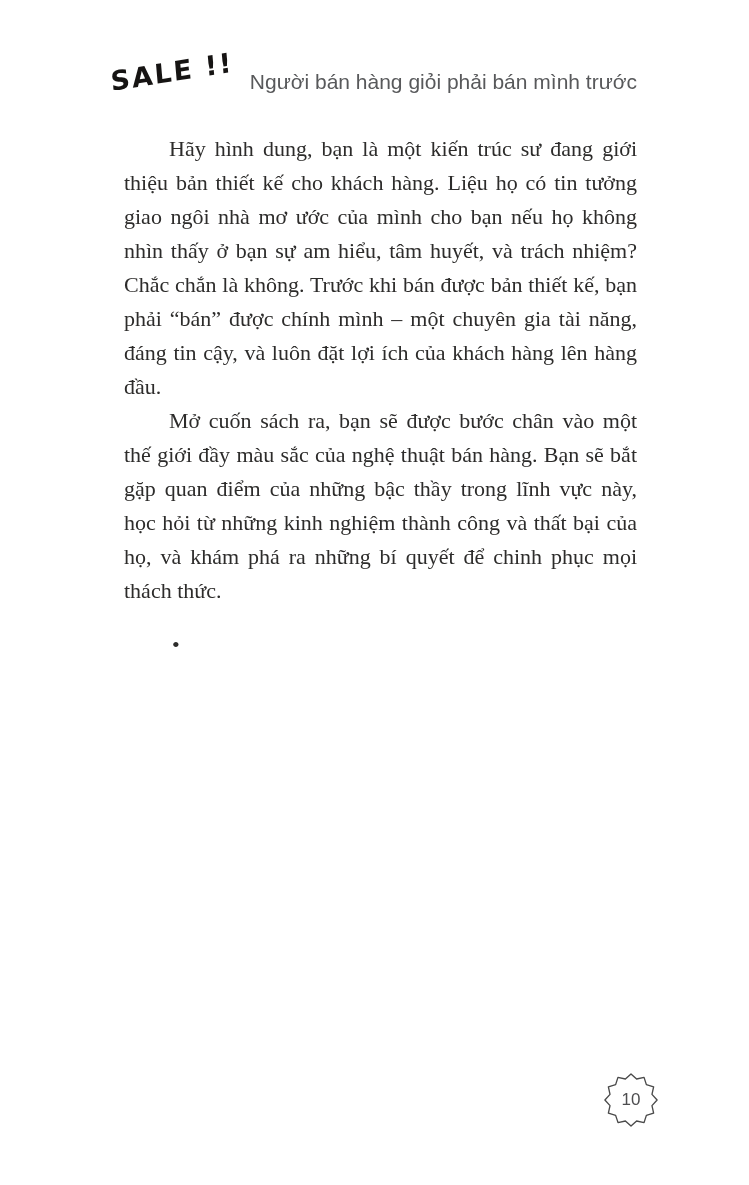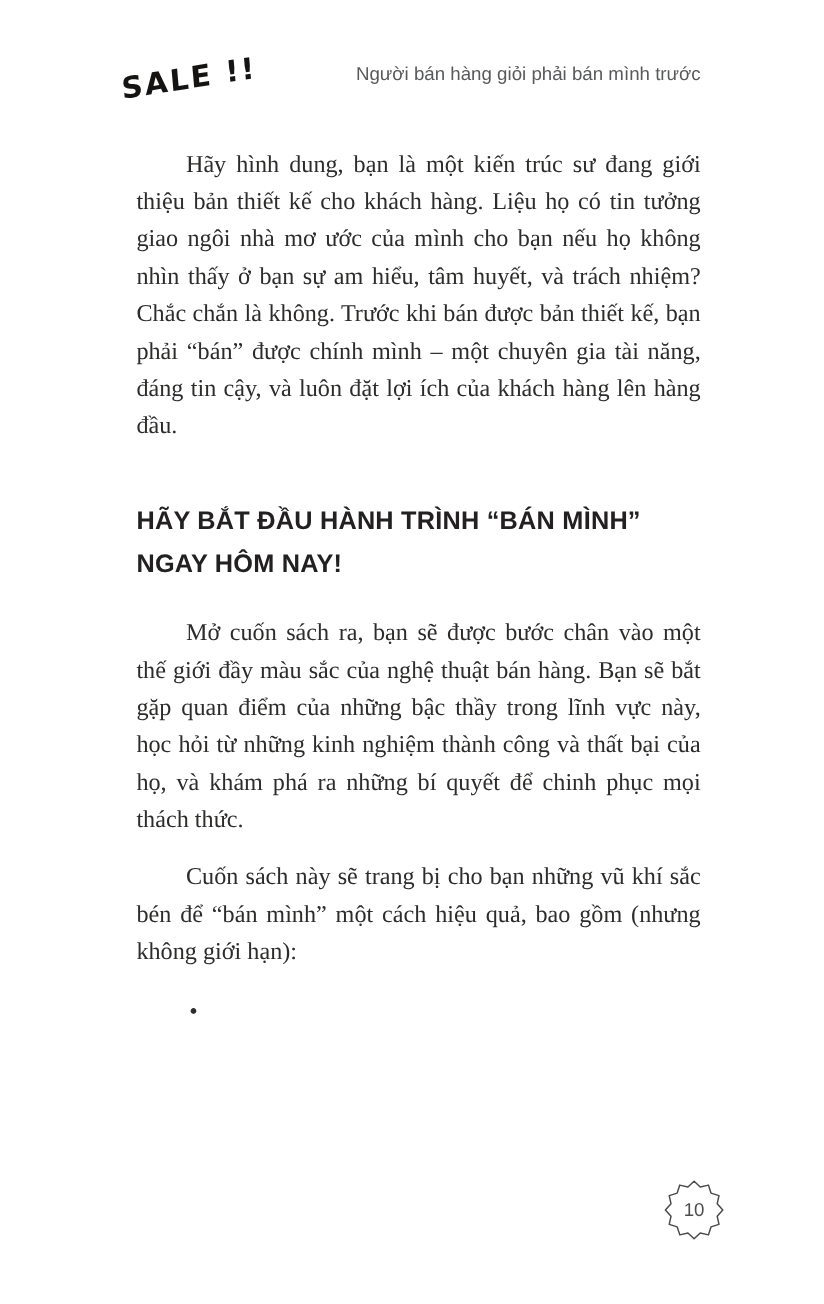--- a/index.html
+++ b/index.html
@@ -32,22 +32,23 @@
     font-size:27px;
     letter-spacing:2px;
     color:#161413;
     transform:rotate(-9deg) skewX(-4deg);
     transform-origin:left bottom;
     margin-top:8px;
     white-space:nowrap;
   }
   .running-head{
     font-family:"Liberation Sans", sans-serif;
-    font-size:17px;
+    font-size:21px;
     color:var(--muted,#58595b);
+    margin-top:12px;
     white-space:nowrap;
   }
   .body-col{
     position:absolute;
     left:124px;right:112px;top:132px;
   }
   p.body-par{
     font-size:22px;
     line-height:34px;
     text-align:justify;
@@ -104,25 +105,23 @@
 
   <header class="page-header">
     <span class="logo">SALE !!</span>
     <span class="running-head">Người bán hàng giỏi phải bán mình trước</span>
   </header>
 
   <main class="body-col">
 
     <p class="body-par indent">Hãy hình dung, bạn là một kiến trúc sư đang giới thiệu bản thiết kế cho khách hàng. Liệu họ có tin tưởng giao ngôi nhà mơ ước của mình cho bạn nếu họ không nhìn thấy ở bạn sự am hiểu, tâm huyết, và trách nhiệm? Chắc chắn là không. Trước khi bán được bản thiết kế, bạn phải “bán” được chính mình – một chuyên gia tài năng, đáng tin cậy, và luôn đặt lợi ích của khách hàng lên hàng đầu.</p>
 
-    <h2 class="section-heading">HÃY BẮT ĐẦU HÀNH TRÌNH “BÁN MÌNH” NGAY HÔM NAY!</h2>
 
     <p class="body-par indent">Mở cuốn sách ra, bạn sẽ được bước chân vào một thế giới đầy màu sắc của nghệ thuật bán hàng. Bạn sẽ bắt gặp quan điểm của những bậc thầy trong lĩnh vực này, học hỏi từ những kinh nghiệm thành công và thất bại của họ, và khám phá ra những bí quyết để chinh phục mọi thách thức.</p>
 
-    <p class="body-par indent par-gap">Cuốn sách này sẽ trang bị cho bạn những vũ khí sắc bén để “bán mình” một cách hiệu quả, bao gồm (nhưng không giới hạn):</p>
 
     <ul class="bullet-list">
       <li class="bullet-item">
         <span class="bullet-marker">•</span>
       </li>
     </ul>
 
   </main>
 
   <div class="page-badge">

